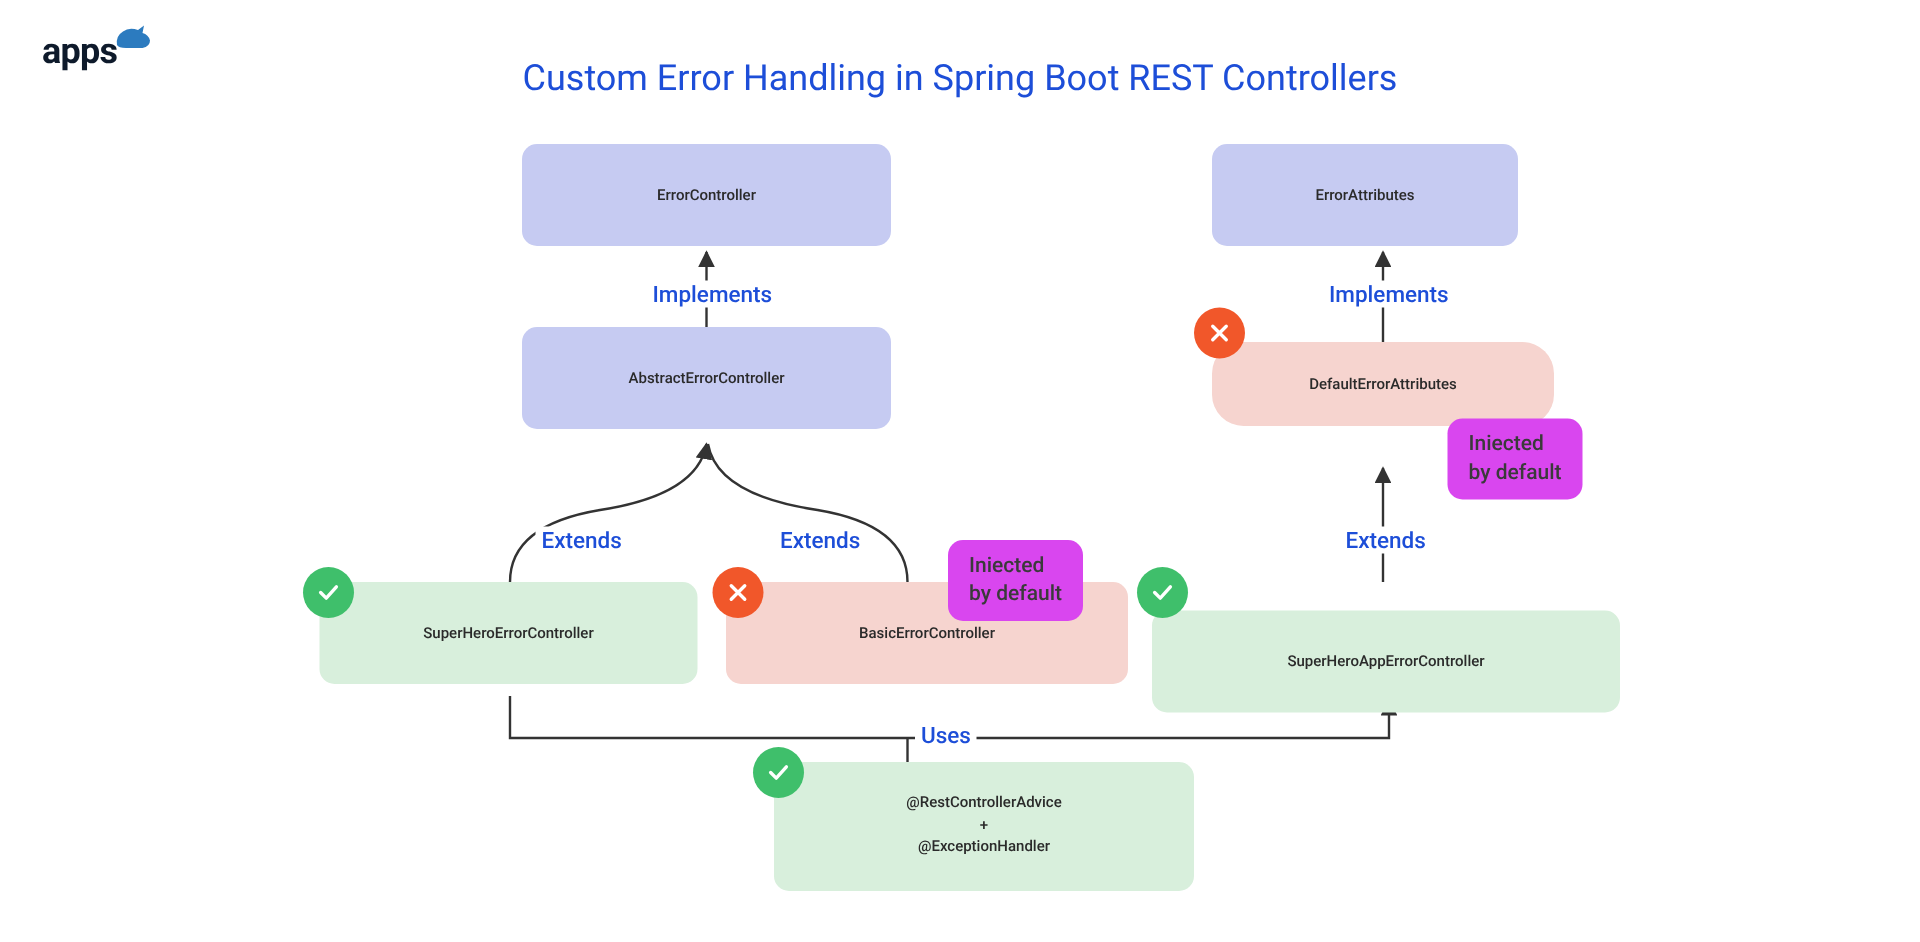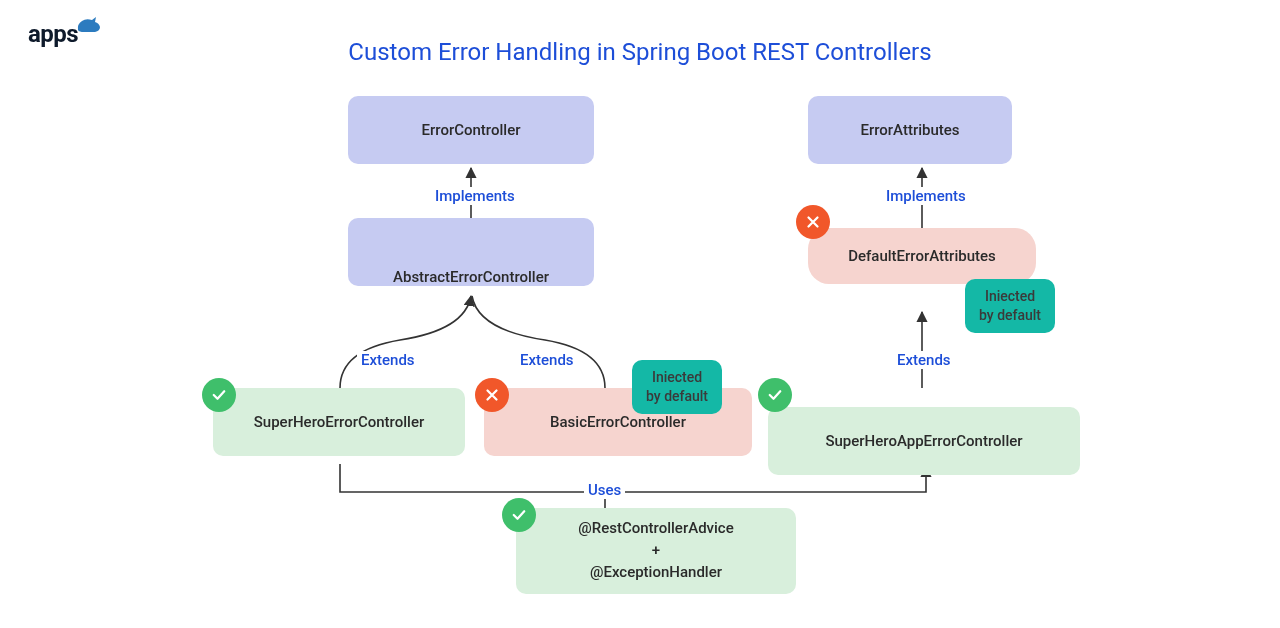--- a/index.html
+++ b/index.html
@@ -35,23 +35,23 @@
   }
   .logo-icon {
     position: relative;
     width: 26px;
     height: 20px;
     margin-left: -4px;
     margin-top: -22px;
   }
   .box {
     position: absolute;
-    padding: 0 20px;
+    padding: 14px 20px;
     border-radius: 10px;
-    font-size: 15px;
+    font-size: 10px;
     font-weight: 500;
     text-align: center;
     color: #2a2a2a;
     display: flex;
     align-items: center;
     justify-content: center;
   }
   .purple { background: #c6cbf2; }
   .green  { background: #d8efdc; text-align: center; }
   .red    { background: #f6d4cf; }
@@ -62,26 +62,26 @@
     border-radius: 50%;
     display: flex;
     align-items: center;
     justify-content: center;
   }
   .badge.ok { background: #3fbf6b; }
   .badge.no { background: #f1572a; }
   .badge svg { width: 18px; height: 18px; }
   .note {
     position: absolute;
-    background: #14b8a6;
+    background: #d946ef;
     border-radius: 10px;
     padding: 8px 14px;
     font-size: 14px;
     line-height: 1.35;
-    text-align: center;
+    text-align: left;
     color: #3a3a3a;
     font-weight: 500;
   }
   .label {
     position: absolute;
     font-size: 15px;
     font-weight: 500;
     color: #1d4ed8;
     background: #fff;
     padding: 0 4px;
@@ -133,21 +133,21 @@
 
   <line x1="605" y1="492" x2="605" y2="508" stroke="#333" stroke-width="1.6"></line>
 </svg>
 
 <div class="box purple" style="left:348px; top:96px; width:246px; height:68px;">
   <span>ErrorController</span>
 </div>
 
 <div class="label" style="left:431px; top:187px;">Implements</div>
 
-<div class="box purple" style="left:348px; top:218px; width:246px; height:68px;align-items:flex-end;">
+<div class="box purple" style="left:348px; top:218px; width:246px; height:68px;">
   <span>AbstractErrorController</span>
 </div>
 
 <div class="label" style="left:357px; top:351px;">Extends</div>
 <div class="label" style="left:516px; top:351px;">Extends</div>
 
 <div class="box green" style="left:213px; top:388px; width:252px; height:68px;">
   <span>SuperHeroErrorController</span>
 </div>
 <div class="badge ok" style="left:202px; top:378px;">
@@ -188,21 +188,21 @@
 
 <div class="box green" style="left:768px; top:407px; width:312px; height:68px;">
   <span>SuperHeroAppErrorController</span>
 </div>
 <div class="badge ok" style="left:758px; top:378px;">
   <svg viewBox="0 0 24 24">
       <path d="M5 12 L10 17 L19 7" stroke="#fff" stroke-width="3" fill="none" stroke-linecap="round" stroke-linejoin="round"></path>
     </svg>
 </div>
 
-<div class="label" style="left:584px; top:481px;">Uses</div>
+<div class="label" style="left:610px; top:481px;">Uses</div>
 
 <div class="box green advice-box" style="left:516px; top:508px; width:280px; height:86px;">
   <span>@RestControllerAdvice
 +
 @ExceptionHandler</span>
 </div>
 <div class="badge ok" style="left:502px; top:498px;">
   <svg viewBox="0 0 24 24">
       <path d="M5 12 L10 17 L19 7" stroke="#fff" stroke-width="3" fill="none" stroke-linecap="round" stroke-linejoin="round"></path>
     </svg>

